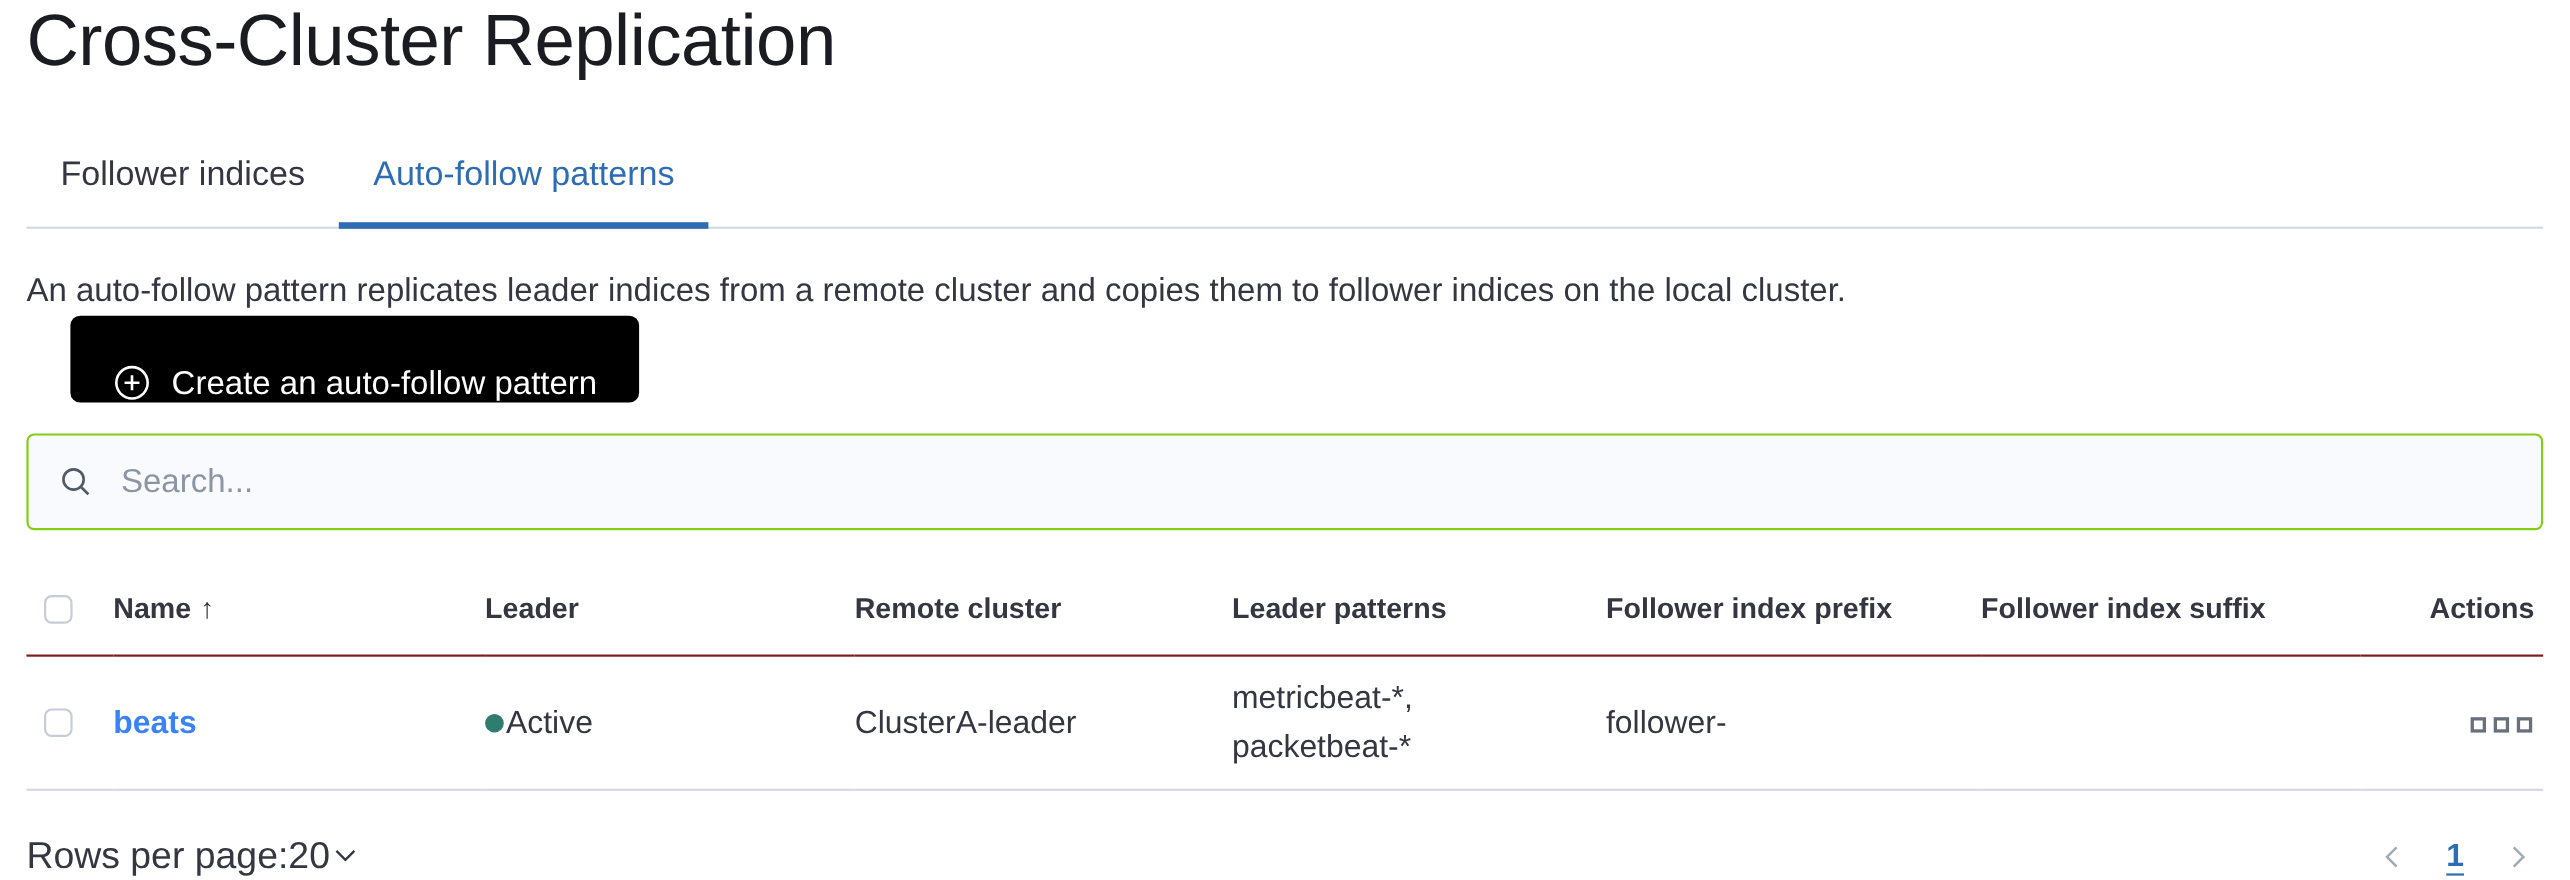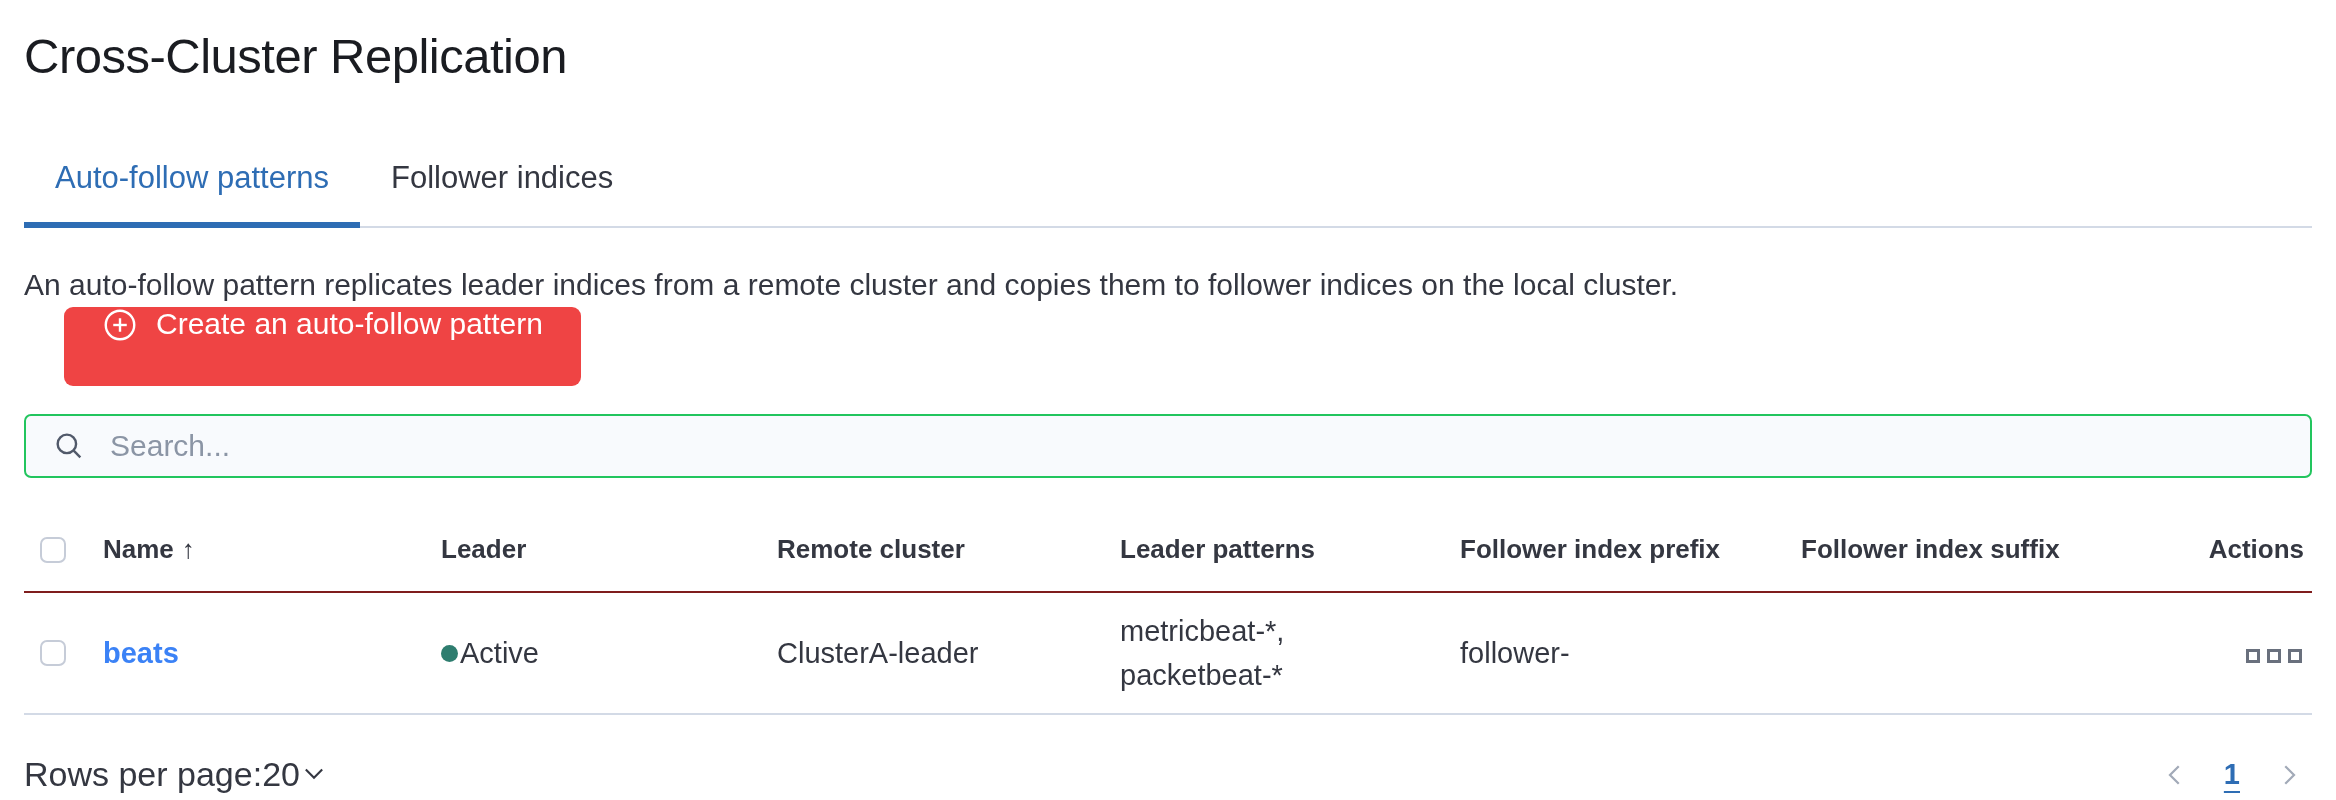--- a/index.html
+++ b/index.html
@@ -1,35 +1,35 @@
 <!DOCTYPE html>
 <html><head>
 <meta charset="utf-8">
 <style>
   * { margin: 0; padding: 0; box-sizing: border-box; }
   html, body { width: 2336px; height: 800px; background: #ffffff; overflow: hidden; }
   body { font-family: "Liberation Sans", sans-serif; color: #343741; }
   .page { padding: 0 24px; width: 2336px; }
 
   
-  .page-title { margin-top: 20px; font-size: 49px; font-weight: 400; line-height: 72px; color: #1a1c21; letter-spacing: -0.5px; }
+  .page-title { font-size: 66px; font-weight: 400; line-height: 72px; color: #1a1c21; letter-spacing: -0.5px; }
 
   
   .tabs { display: flex; margin-top: 56px; border-bottom: 2px solid #d3dae6; }
   .tab { font-size: 31px; line-height: 36px; padding: 12px 31px 26px; cursor: pointer; color: #343741; font-weight: 400; margin-bottom: -2px; border-bottom: 6px solid transparent; }
   .tab.active { color: #2e6db4; border-bottom-color: #2e6db4; }
 
   
   .intro-row { display: flex; justify-content: space-between; align-items: flex-start; margin-top: 34px; flex-direction: column; }
   .intro-text { font-size: 30px; line-height: 45px; max-width: 1740px; color: #343741; }
-  .create-btn { flex: 0 0 auto; display: flex; align-items: flex-start; gap: 18px; background: #ef4444; color: #ffffff; border: none; border-radius: 9px; height: 79px; padding: 0 38px; font-size: 30px; font-family: "Liberation Sans", sans-serif; cursor: pointer; margin-left: 40px; }
+  .create-btn { flex: 0 0 auto; display: flex; align-items: flex-end; gap: 18px; background: #000000; color: #ffffff; border: none; border-radius: 9px; height: 79px; padding: 0 38px; font-size: 30px; font-family: "Liberation Sans", sans-serif; cursor: pointer; margin-left: 40px; }
   .create-btn svg { display: block; }
 
   
-  .search-box { margin-top: 28px; height: 64px; background: #f8fafd; border: 2px solid #22c55e; border-radius: 7px; display: flex; align-items: center; padding: 0 26px; }
+  .search-box { margin-top: 28px; height: 88px; background: #f8fafd; border: 2px solid #84cc16; border-radius: 7px; display: flex; align-items: center; padding: 0 26px; }
   .search-box svg { flex: 0 0 auto; }
   .search-box input { flex: 1; border: none; outline: none; background: transparent; font-size: 30px; margin-left: 24px; color: #343741; font-family: "Liberation Sans", sans-serif; }
   .search-box input::placeholder { color: #8b95a5; }
 
   
   table { width: 100%; border-collapse: collapse; margin-top: 56px; table-layout: fixed; }
   th, td { text-align: left; vertical-align: middle; font-weight: 400; }
   thead th { font-size: 26px; font-weight: 700; color: #343741; padding: 0 8px 26px 0; border-bottom: 2px solid #7f1d1d; }
   tbody td { font-size: 29px; color: #343741; padding: 16px 8px 16px 0; border-bottom: 2px solid #d3dae6; }
   .sort-arrow { font-weight: 400; font-size: 26px; margin-left: 8px; }
@@ -51,25 +51,25 @@
   .page-num { font-size: 29px; font-weight: 700; color: #2e6db4; text-decoration: underline; text-underline-offset: 7px; cursor: pointer; }
 </style>
 </head>
 <body>
 
 <div class="page">
 
   <h1 class="page-title">Cross-Cluster Replication</h1>
 
   <div class="tabs">
+    <div class="tab">
+      <span>Follower indices</span>
+    </div>
     <div class="tab active">
       <span>Auto-follow patterns</span>
-    </div>
-    <div class="tab">
-      <span>Follower indices</span>
     </div>
   </div>
 
   <div class="intro-row">
     <div class="intro-text">An auto-follow pattern replicates leader indices from a remote cluster and copies them to follower indices on the local cluster.</div>
     <button class="create-btn">
       <svg width="36" height="36" viewBox="0 0 24 24" fill="none" stroke="#ffffff" stroke-width="1.6">
         <circle cx="12" cy="12" r="9.5"></circle>
         <line x1="12" y1="7.5" x2="12" y2="16.5"></line>
         <line x1="7.5" y1="12" x2="16.5" y2="12"></line>

